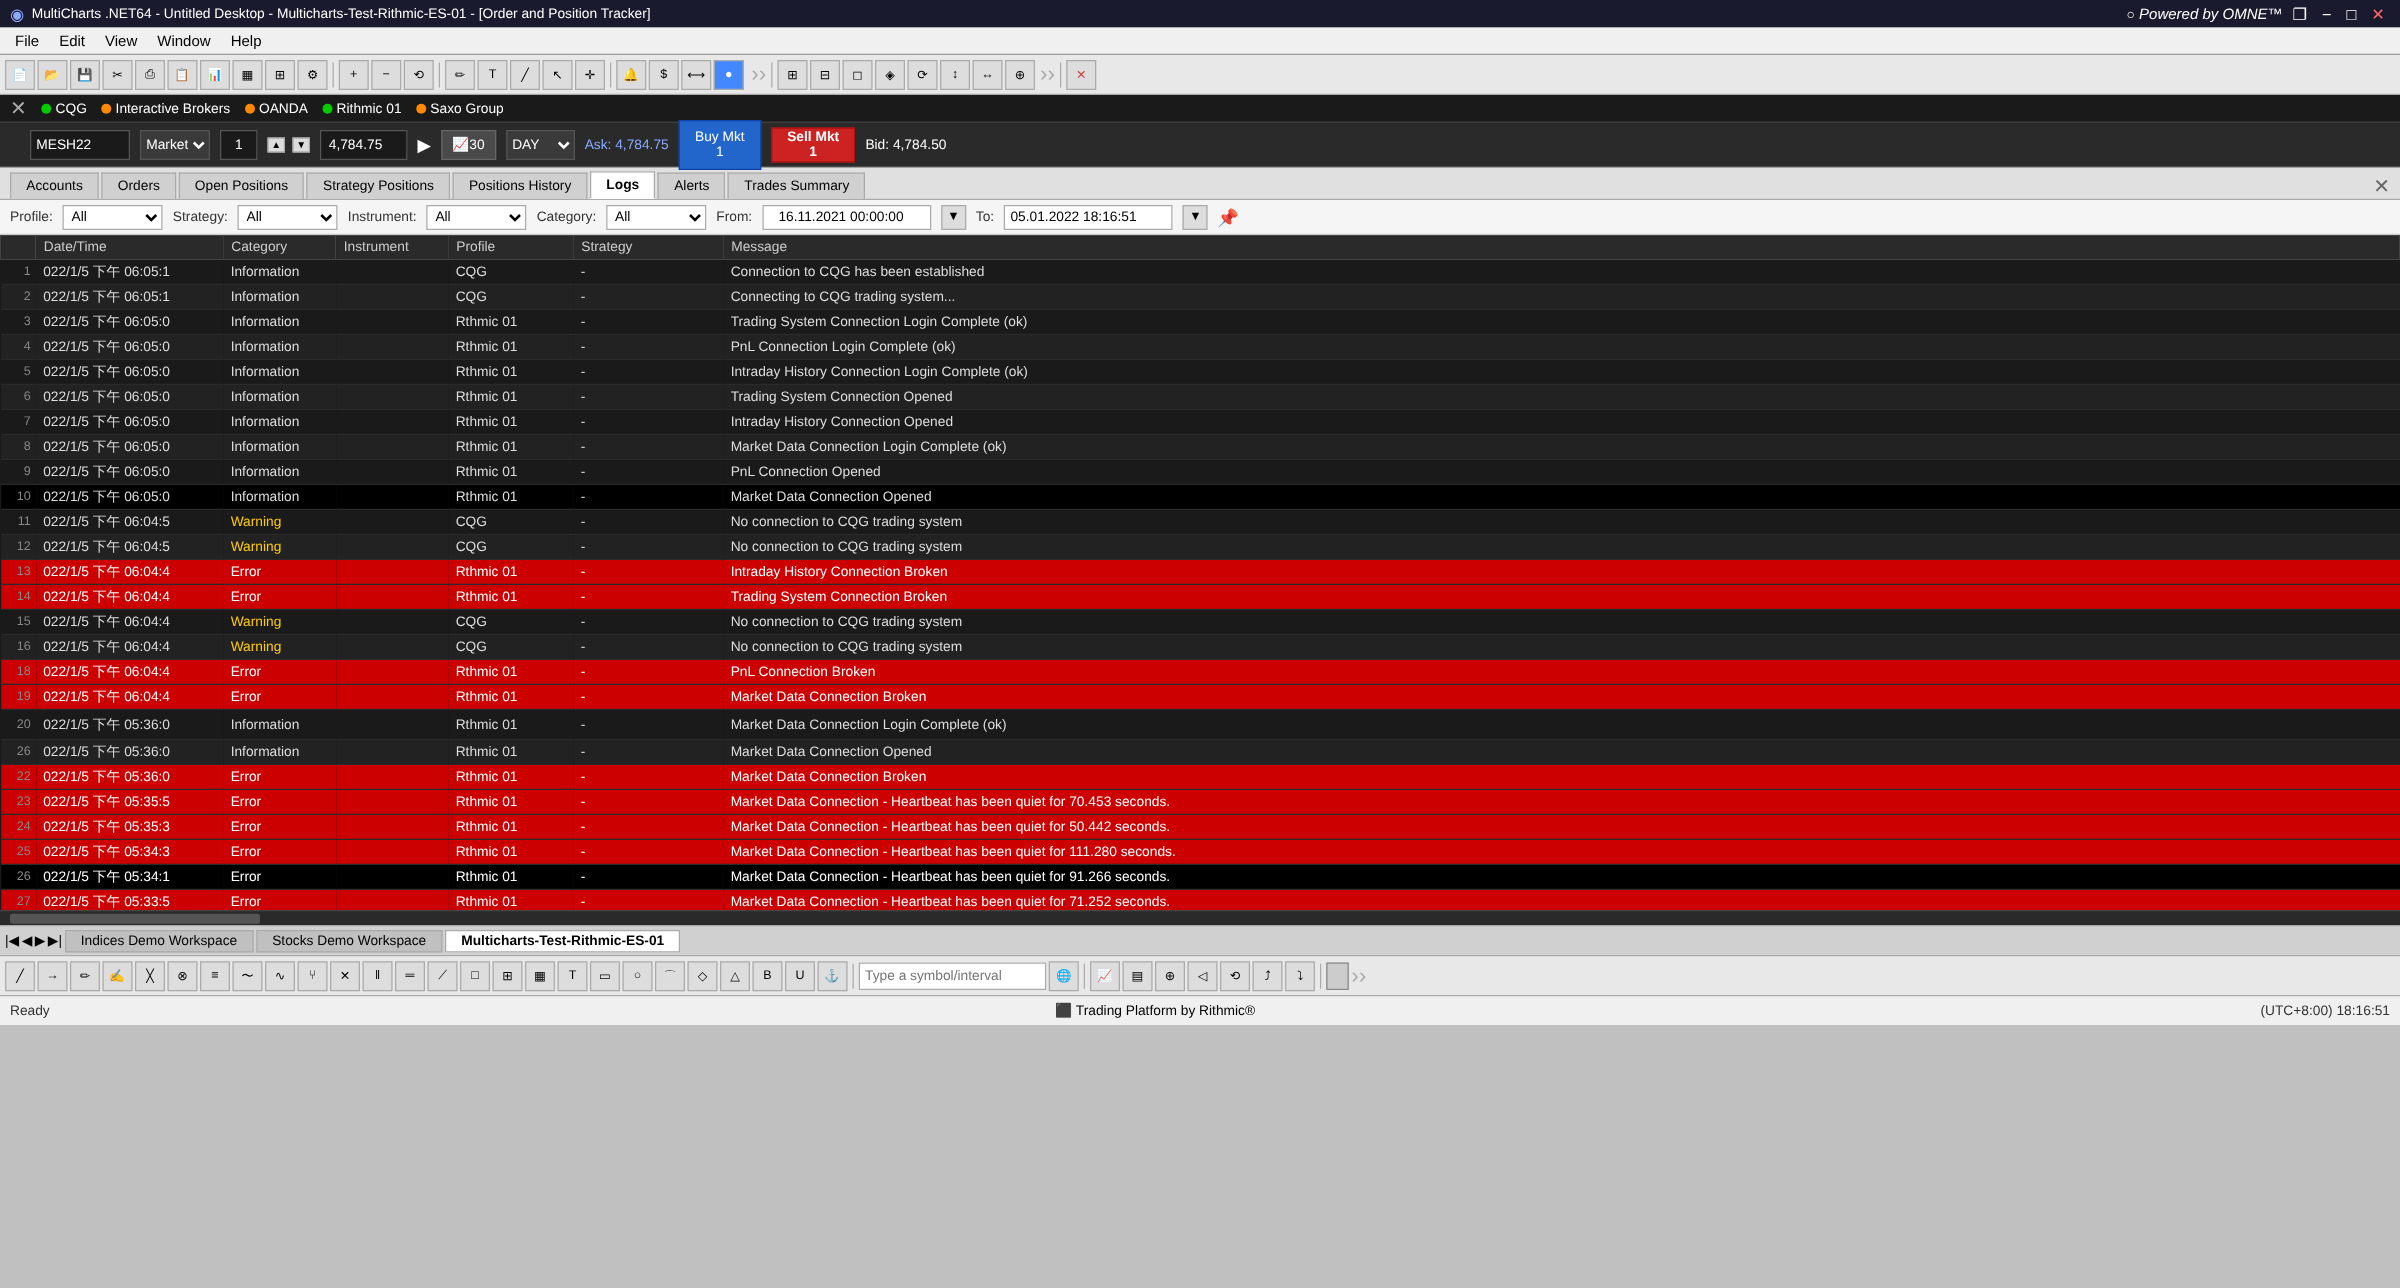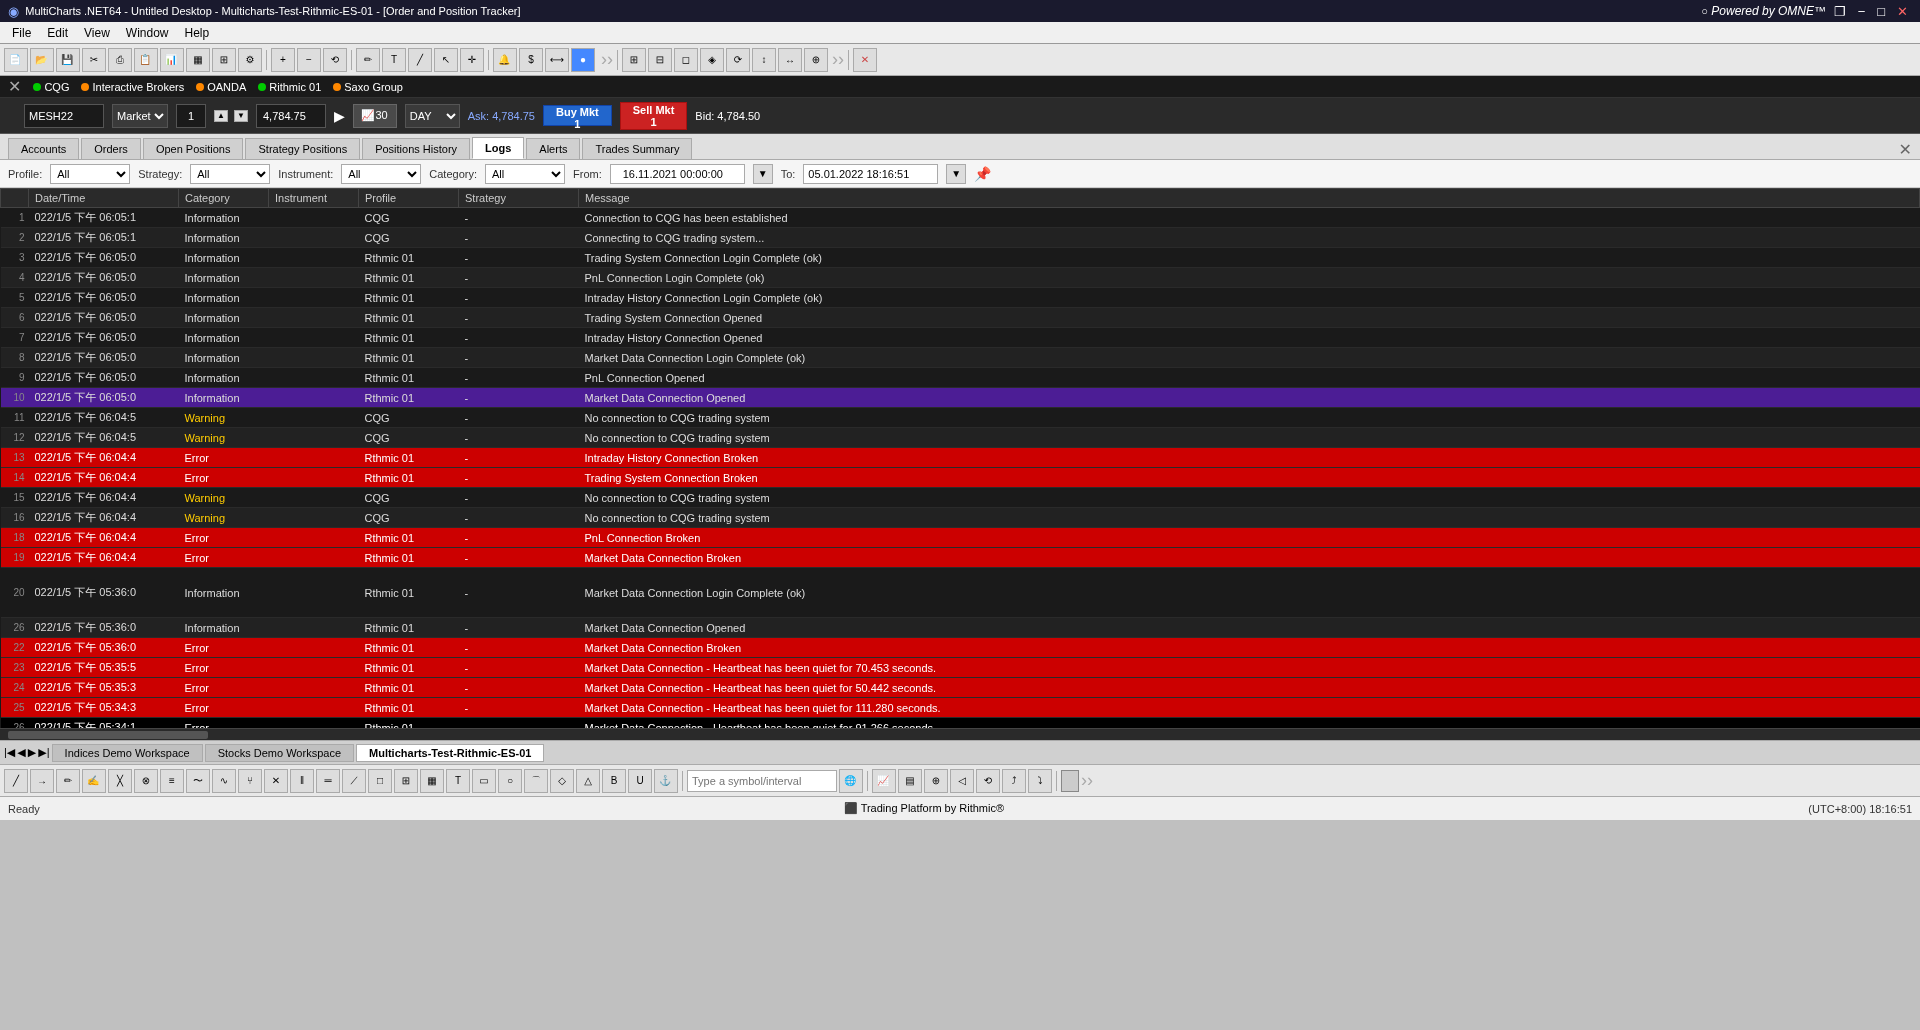--- a/index.html
+++ b/index.html
@@ -25,21 +25,21 @@
     .conn-dot { width: 8px; height: 8px; border-radius: 50%; display: inline-block; margin-right: 3px; }
     .conn-green { background: #00cc00; }
     .conn-orange { background: #ff8800; }
     .conn-item { color: #fff; display: flex; align-items: center; cursor: pointer; }
 
     
     #trade-bar { background: #2a2a2a; height: 36px; display: flex; align-items: center; padding: 0 24px; gap: 8px; border-bottom: 1px solid #555; }
     .trade-input { background: #1a1a1a; border: 1px solid #555; color: #fff; height: 24px; padding: 0 4px; font-size: 11px; }
     .trade-select { background: #3a3a3a; border: 1px solid #555; color: #fff; height: 24px; font-size: 11px; }
     .price-display { background: #1a1a1a; border: 1px solid #555; color: #fff; height: 24px; padding: 0 6px; display: flex; align-items: center; font-size: 11px; min-width: 70px; }
-    .buy-btn { background: #2266cc; border: 1px solid #1144aa; color: #fff; height: 21px; padding: 0 12px; cursor: pointer; font-size: 11px; font-weight: bold; }
+    .buy-btn { background: #2266cc; border: 1px solid #1144aa; color: #fff; height: 40px; padding: 0 12px; cursor: pointer; font-size: 11px; font-weight: normal; }
     .sell-btn { background: #cc2222; border: 1px solid #aa1111; color: #fff; height: 28px; padding: 0 12px; cursor: pointer; font-size: 11px; font-weight: bold; }
     .ask-text { color: #88aaff; font-size: 11px; }
     .bid-text { color: #fff; font-size: 11px; }
     .chart-btn { background: #4a4a4a; border: 1px solid #666; color: #fff; height: 24px; padding: 0 8px; cursor: pointer; font-size: 11px; }
 
     
     #main-tabs { background: #e0e0e0; height: 26px; display: flex; align-items: flex-end; padding: 0 8px; border-bottom: 1px solid #aaa; }
     .tab { padding: 4px 12px; cursor: pointer; border: 1px solid #aaa; border-bottom: none; background: #d0d0d0; font-size: 11px; margin-right: 2px; }
     .tab.active { background: #fff; border-bottom: 1px solid #fff; font-weight: bold; }
 
@@ -340,21 +340,21 @@
     </tr>
         <tr style="background: rgb(26, 26, 26); color: rgb(221, 221, 221);">
       <td style="color:#888; text-align:right; font-size:10px; padding:2px 4px;">9</td>
       <td style="font-size:11px;">022/1/5 下午 06:05:0</td>
       <td style="color:#ddd; font-size:11px;">Information</td>
       <td style="font-size:11px;"></td>
       <td style="font-size:11px;">Rthmic 01</td>
       <td style="font-size:11px;">-</td>
       <td style="font-size:11px;">PnL Connection Opened</td>
     </tr>
-        <tr style="background: #4c1d95; color: rgb(221, 221, 221);">
+        <tr style="background: #000000; color: rgb(221, 221, 221);">
       <td style="color:#888; text-align:right; font-size:10px; padding:2px 4px;">10</td>
       <td style="font-size:11px;">022/1/5 下午 06:05:0</td>
       <td style="color:#ddd; font-size:11px;">Information</td>
       <td style="font-size:11px;"></td>
       <td style="font-size:11px;">Rthmic 01</td>
       <td style="font-size:11px;">-</td>
       <td style="font-size:11px;">Market Data Connection Opened</td>
     </tr>
         <tr style="background: rgb(26, 26, 26); color: rgb(221, 221, 221); margin-top: 48px;">
       <td style="color:#888; text-align:right; font-size:10px; padding:2px 4px;">11</td>
@@ -422,21 +422,21 @@
         <tr style="background: rgb(204, 0, 0); color: rgb(255, 255, 255);">
       <td style="color:#888; text-align:right; font-size:10px; padding:2px 4px;">19</td>
       <td style="font-size:11px;">022/1/5 下午 06:04:4</td>
       <td style="color:#fff; font-size:11px;">Error</td>
       <td style="font-size:11px;"></td>
       <td style="font-size:11px;">Rthmic 01</td>
       <td style="font-size:11px;">-</td>
       <td style="font-size:11px;">Market Data Connection Broken</td>
     </tr>
         <tr style="background: rgb(26, 26, 26); color: rgb(221, 221, 221);">
-      <td style="color:#888; text-align:right; font-size:10px; padding:19px 4px;">20</td>
+      <td style="color:#888; text-align:right; font-size:10px; padding:6px 4px;">20</td>
       <td style="font-size:11px;">022/1/5 下午 05:36:0</td>
       <td style="color:#ddd; font-size:11px;">Information</td>
       <td style="font-size:11px;"></td>
       <td style="font-size:11px;">Rthmic 01</td>
       <td style="font-size:11px;">-</td>
       <td style="font-size:11px;">Market Data Connection Login Complete (ok)</td>
     </tr>
         <tr style="background: rgb(34, 34, 34); color: rgb(221, 221, 221);">
       <td style="color:#888; text-align:right; font-size:10px; padding:2px 4px;">26</td>
       <td style="font-size:11px;">022/1/5 下午 05:36:0</td>

